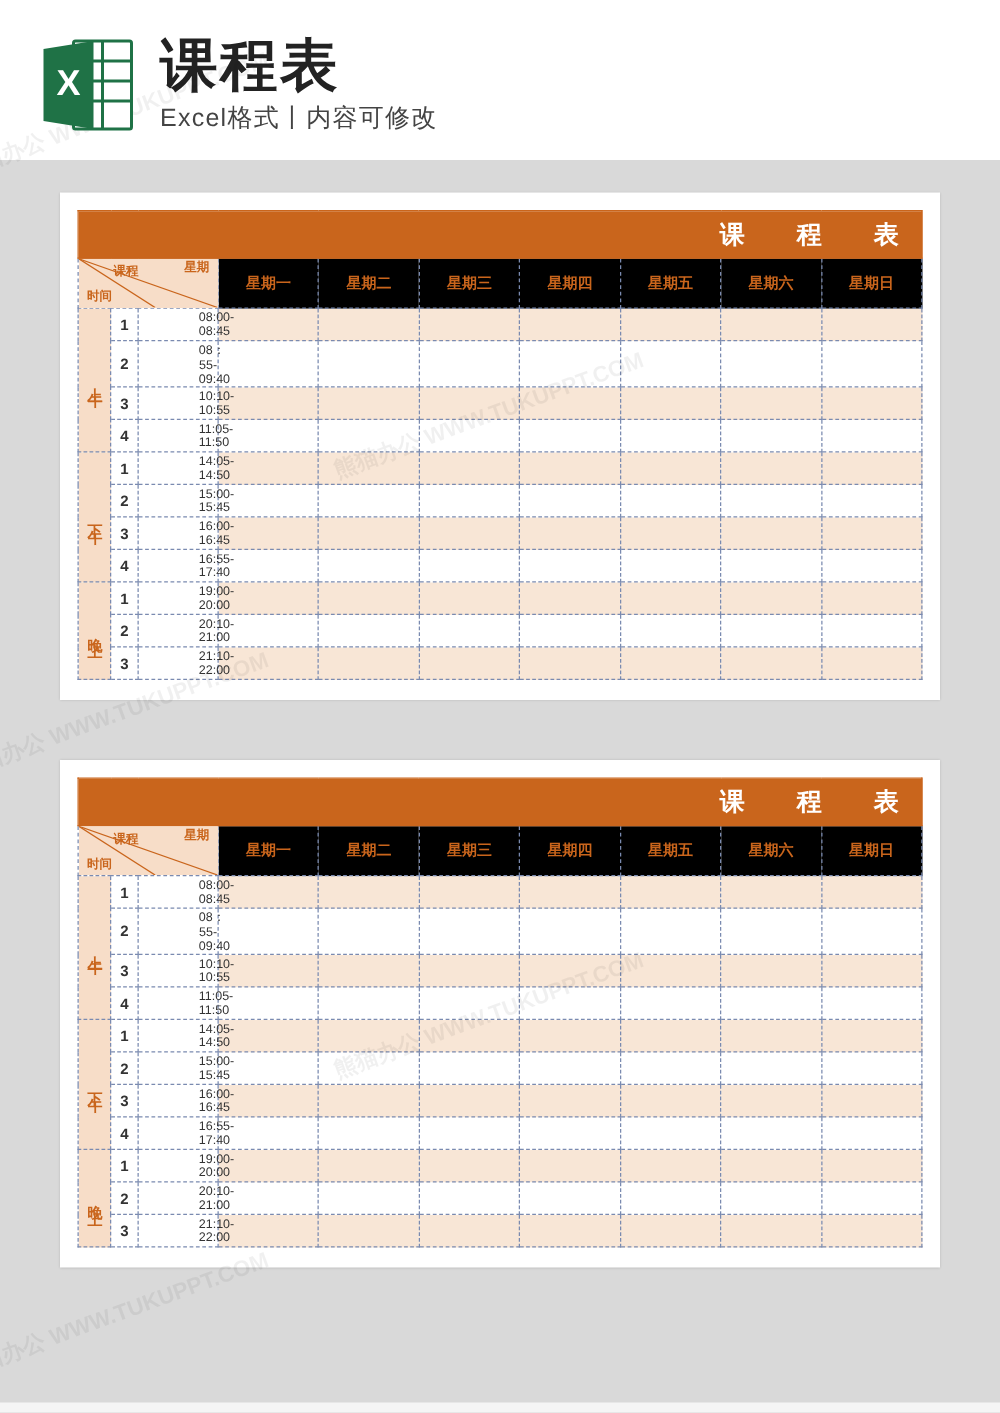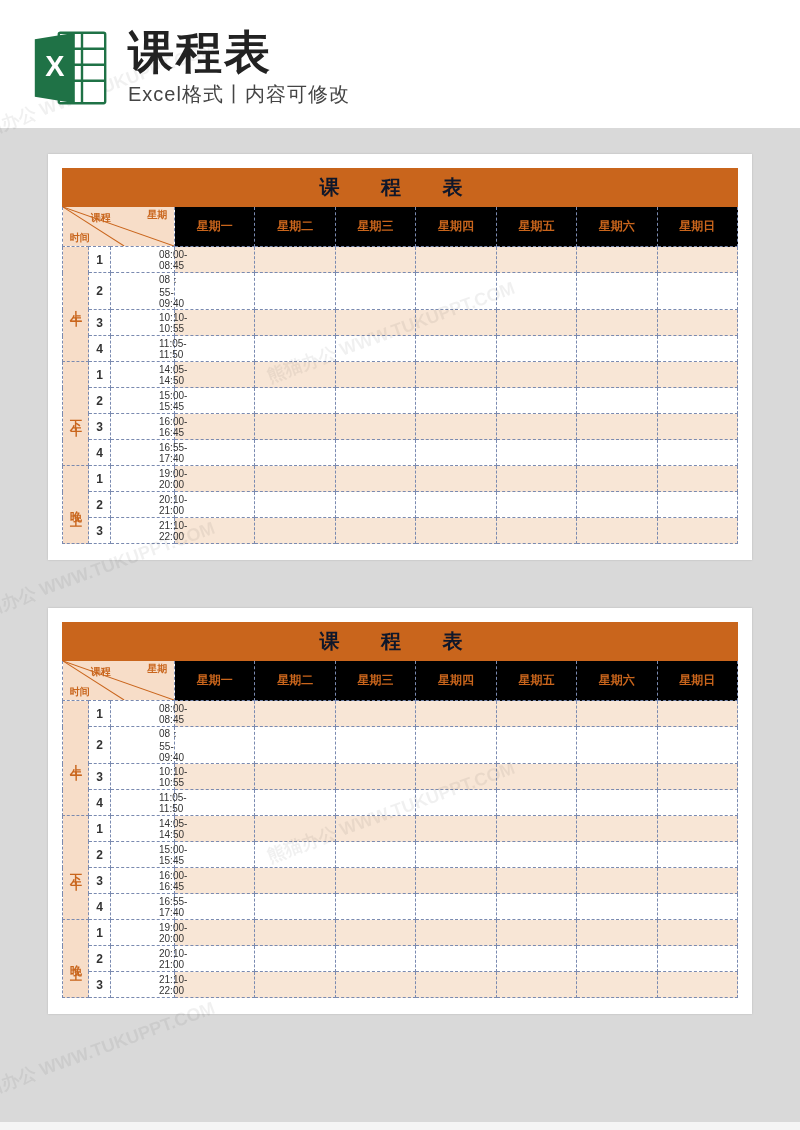--- a/index.html
+++ b/index.html
@@ -69,26 +69,27 @@
   }
   .timetable th, .timetable td {
     border: 1px dashed #7a8ab0;
     text-align: center;
     vertical-align: middle;
     height: 26px;
     background: #fff;
   }
   .timetable .title-row th {
     background: #c9651c;
-    color: #0f172a;
+    color: #ffffff;
     font-size: 20px;
     letter-spacing: 18px;
     height: 38px;
     font-weight: 700;
     border: 1px solid #c9651c;
+    text-align: right;
   }
   .timetable .day-header {
     background: #000000;
     color: #c9651c;
     font-weight: 700;
     font-size: 12px;
     height: 40px;
   }
   .corner-cell {
     background: #f7ddc8 !important;

